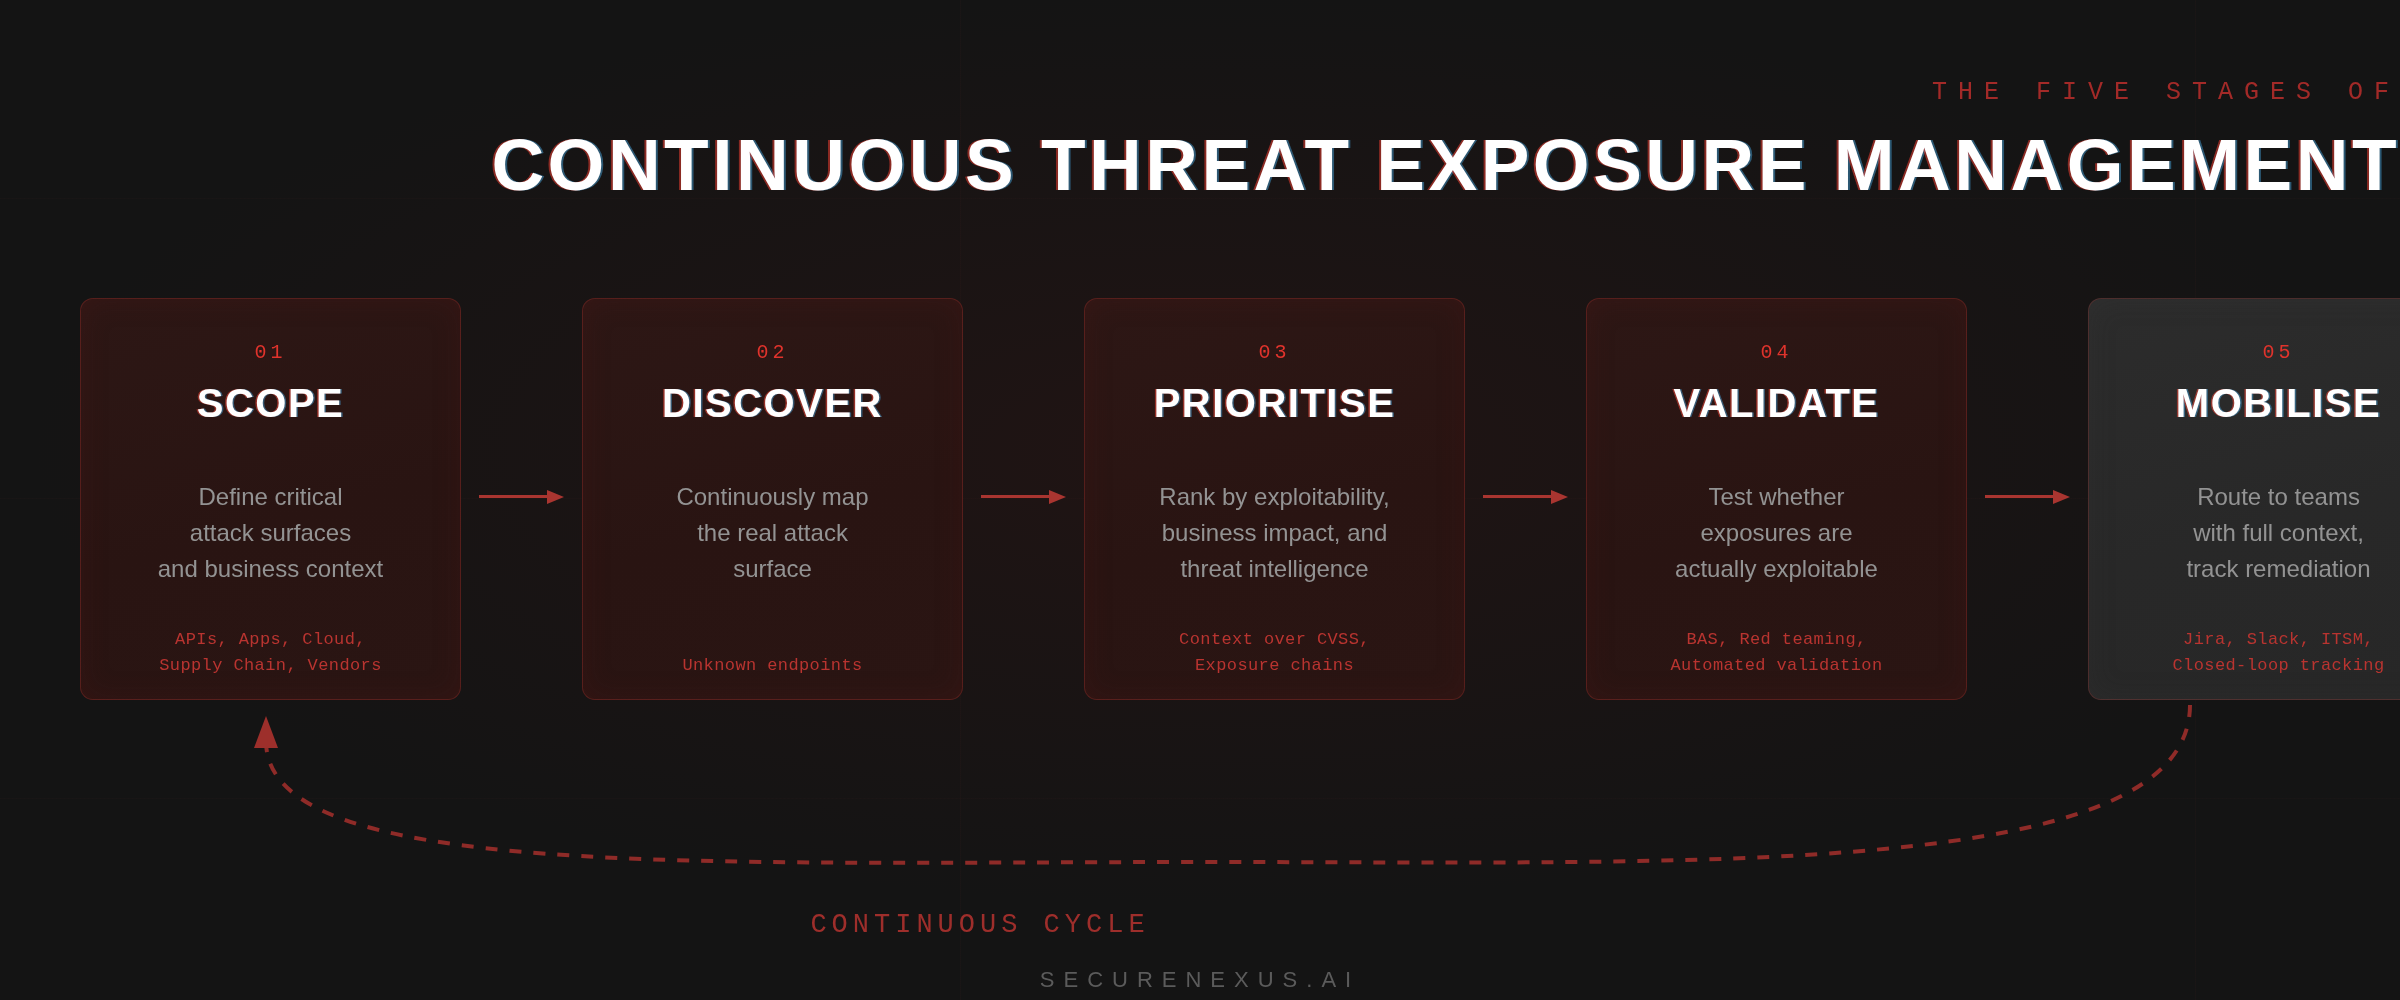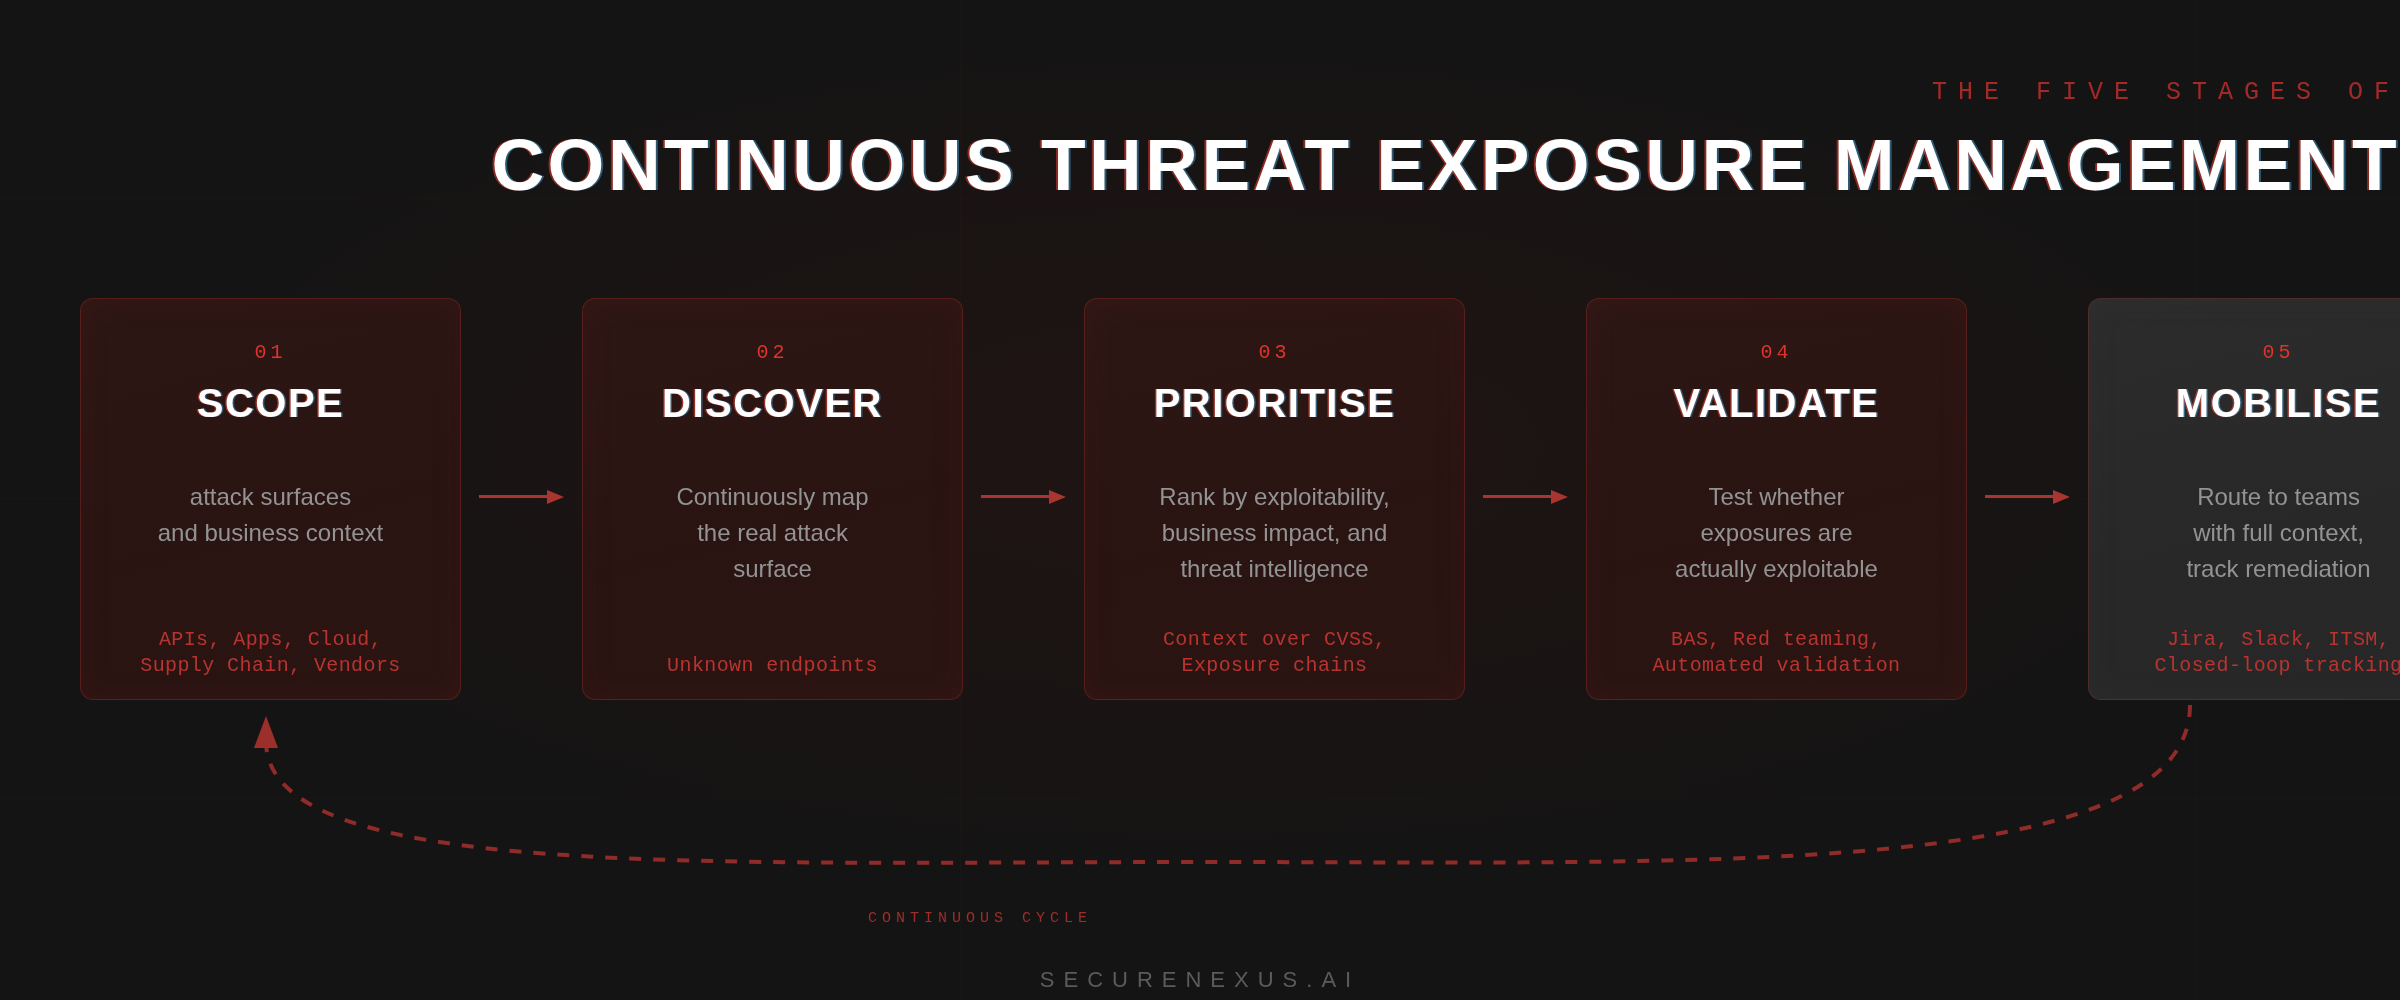--- a/index.html
+++ b/index.html
@@ -77,21 +77,21 @@
   .card .desc {
     position:absolute; top:180px; left:0; width:100%;
     text-align:center;
     font-size:24px; line-height:36px;
     color:#939393;
   }
   .card .tags {
     position:absolute; bottom:20px; left:0; width:100%;
     text-align:center;
     font-family:"Liberation Mono", monospace;
-    font-size:20px; line-height:26px; letter-spacing:0.4px;
+    font-size:17px; line-height:26px; letter-spacing:0.4px;
     color:#b93430;
   }
 
   
   .arrow { position:absolute; top:490px; height:14px; }
   .arrow .shaft {
     position:absolute; left:0; top:5px;
     height:3px; background:#a93530;
   }
   .arrow .head {
@@ -103,21 +103,21 @@
   }
 
   
   #loop { position:absolute; left:0; top:0; width:2400px; height:1000px; pointer-events:none; }
 
   
   .cyclelabel {
     position:absolute; top:910px; left:0; width:1960px;
     text-align:center;
     font-family:"Liberation Mono", monospace;
-    font-size:15px; letter-spacing:5px;
+    font-size:27px; letter-spacing:5px;
     color:#9e2e2b;
   }
   .brand {
     position:absolute; top:967px; left:0; width:2400px;
     text-align:center;
     font-size:22px; letter-spacing:9px;
     color:#5b5b5b;
   }
 </style>
 </head>
@@ -131,20 +131,21 @@
   <div class="header">
     <div class="kicker">THE FIVE STAGES OF</div>
     <div class="maintitle">CONTINUOUS THREAT EXPOSURE MANAGEMENT</div>
   </div>
 
   <div id="row">
       <div class="card" style="left: 80px;">
         <div class="num">01</div>
         <div class="name">SCOPE</div>
         <div class="desc">
+          <div>Define critical</div>
           <div>attack surfaces</div>
           <div>and business context</div>
         </div>
         <div class="tags">
           <div>APIs, Apps, Cloud,</div>
           <div>Supply Chain, Vendors</div>
         </div>
       </div>
       <div class="card" style="left: 582px;">
         <div class="num">02</div>

